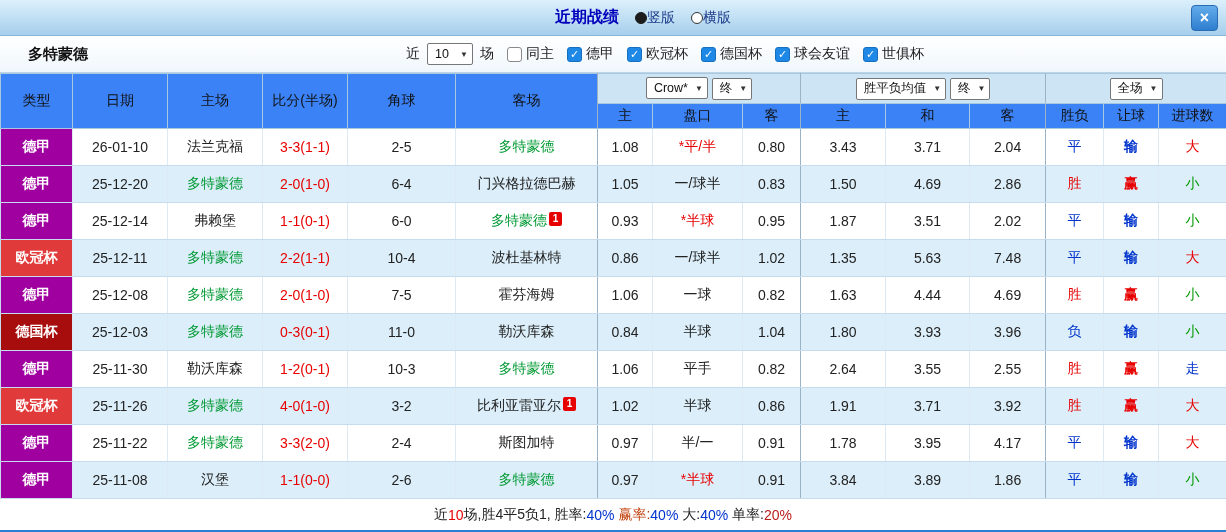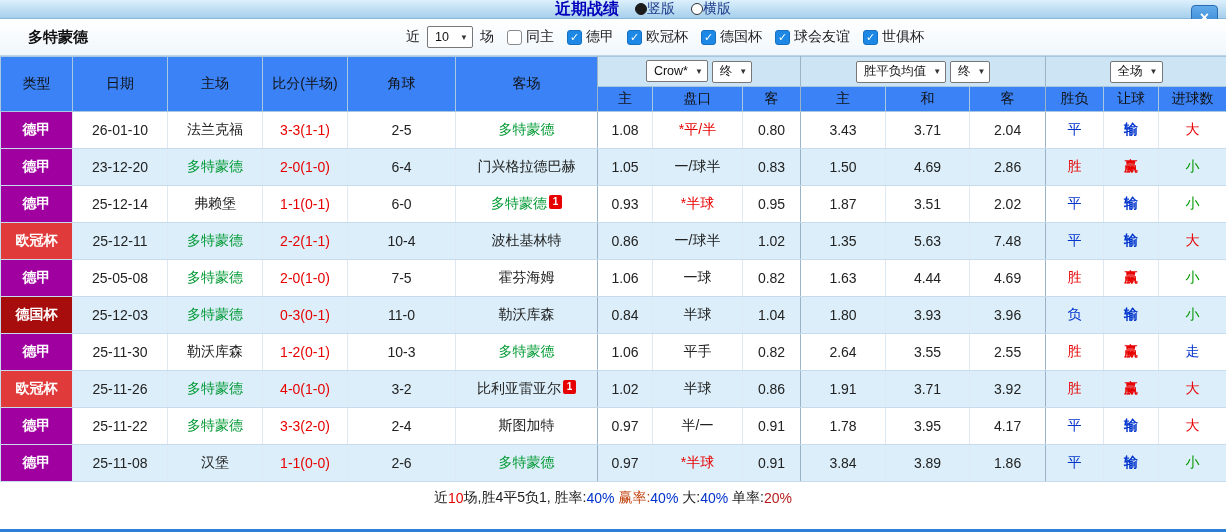--- a/index.html
+++ b/index.html
@@ -1,21 +1,21 @@
 <!DOCTYPE html>
 <html><head>
 <meta charset="utf-8">
 <style>
   * { margin:0; padding:0; box-sizing:border-box; }
   html,body { width:1226px; height:532px; overflow:hidden; }
   body { font-family:"Liberation Sans","DejaVu Sans",sans-serif; background:#fff; }
   .window { width:1226px; height:532px; border-bottom:3px solid #2b7fd4; background:#fff; position:relative; }
 
   
-  .top-bar { height:19px; background:linear-gradient(#dcf0fc,#a6cfec); border-bottom:1px solid #8ab6d8;
+  .top-bar { height:36px; background:linear-gradient(#dcf0fc,#a6cfec); border-bottom:1px solid #8ab6d8;
              display:flex; align-items:center; justify-content:center; position:relative; }
   .title-group { display:flex; align-items:center; gap:16px; transform:translateX(30px); }
   .title { font-size:16px; font-weight:bold; color:#0000bb; }
   .radio-item { display:inline-flex; align-items:center; cursor:pointer; }
   .radio-label { font-size:14px; color:#22408e; }
   .dot { width:12px; height:12px; border-radius:50%; border:1px solid #333; background:#fff; display:inline-block; }
   .dot.filled { background:#1c1c1c; border-color:#1c1c1c; }
   .close-btn { position:absolute; right:8px; top:5px; width:27px; height:26px; border-radius:4px;
                background:linear-gradient(#63aceb,#2e7ecf); border:1px solid #2a6cb2; color:#fff;
                display:flex; align-items:center; justify-content:center; font-size:16px; font-weight:bold; cursor:pointer; }
@@ -203,21 +203,21 @@
           <td class="sec">0.80</td>
           <td>3.43</td>
           <td>3.71</td>
           <td class="sec">2.04</td>
           <td style="color: rgb(0, 51, 204);">平</td>
           <td style="color: rgb(0, 51, 204); font-weight: bold;">输</td>
           <td style="color: rgb(232, 0, 0);">大</td>
         </tr>
         <tr class="alt">
           <td class="league" style="background: rgb(160, 0, 160);">德甲</td>
-          <td>23-12-20</td>
+          <td>25-12-20</td>
           <td><span class="team-green">多特蒙德</span></td>
           <td class="score">2-0(1-0)</td>
           <td>6-4</td>
           <td class="sec"><span>门兴格拉德巴赫</span></td>
           <td>1.05</td>
           <td>一/球半</td>
           <td class="sec">0.83</td>
           <td>1.50</td>
           <td>4.69</td>
           <td class="sec">2.86</td>
@@ -254,21 +254,21 @@
           <td class="sec">1.02</td>
           <td>1.35</td>
           <td>5.63</td>
           <td class="sec">7.48</td>
           <td style="color: rgb(0, 51, 204);">平</td>
           <td style="color: rgb(0, 51, 204); font-weight: bold;">输</td>
           <td style="color: rgb(232, 0, 0);">大</td>
         </tr>
         <tr>
           <td class="league" style="background: rgb(160, 0, 160);">德甲</td>
-          <td>25-05-08</td>
+          <td>25-12-08</td>
           <td><span class="team-green">多特蒙德</span></td>
           <td class="score">2-0(1-0)</td>
           <td>7-5</td>
           <td class="sec"><span>霍芬海姆</span></td>
           <td>1.06</td>
           <td>一球</td>
           <td class="sec">0.82</td>
           <td>1.63</td>
           <td>4.44</td>
           <td class="sec">4.69</td>

